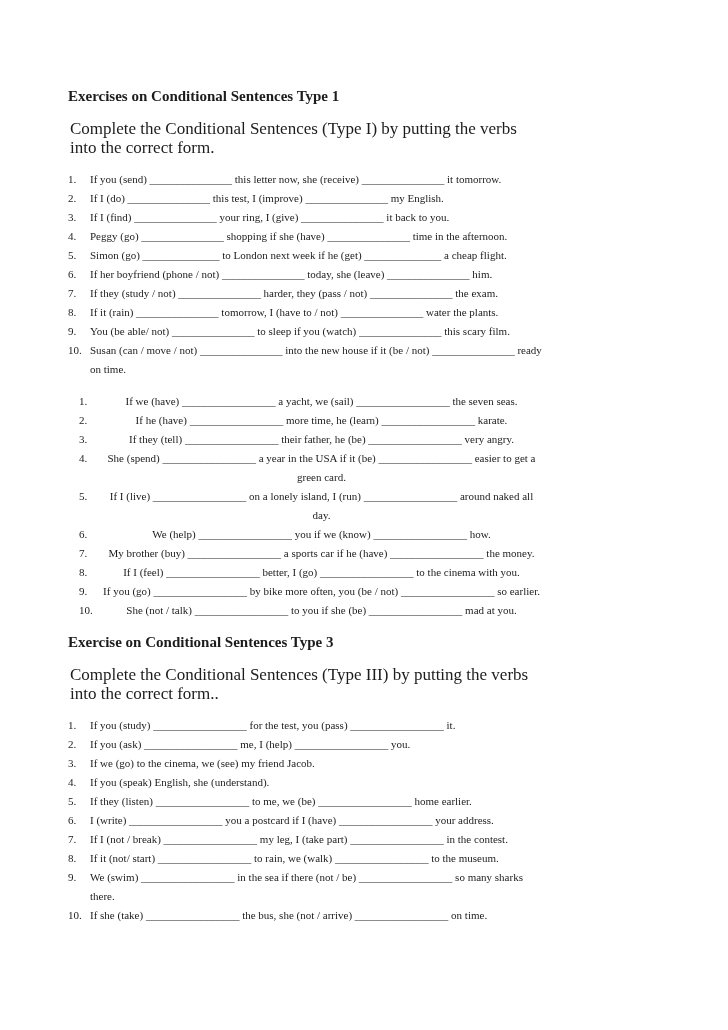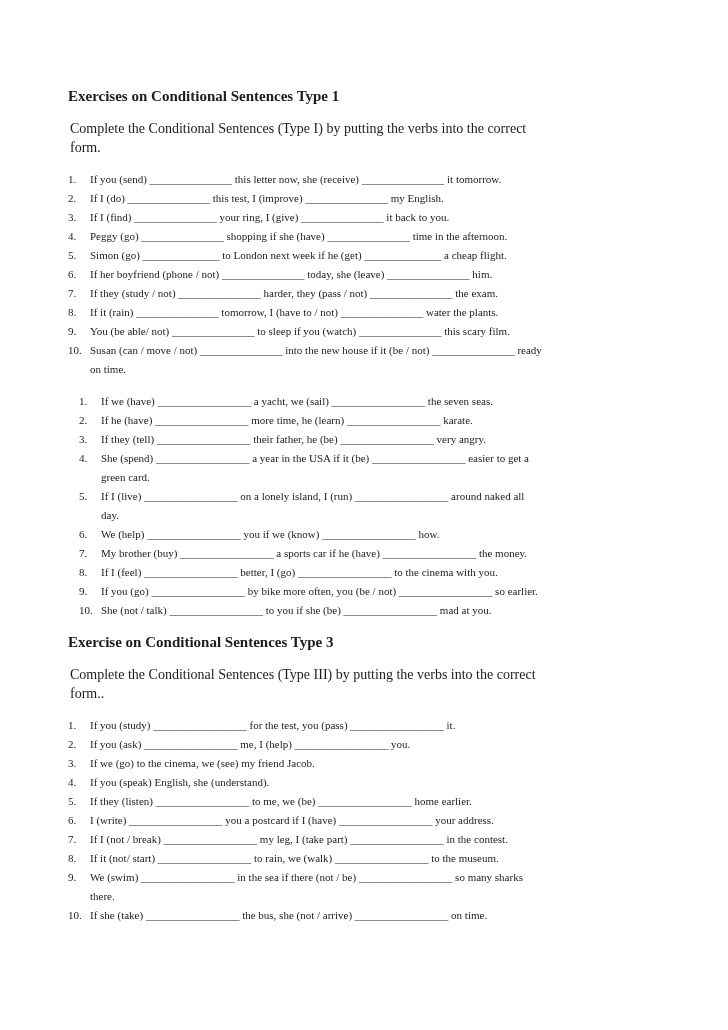--- a/index.html
+++ b/index.html
@@ -24,37 +24,38 @@
   .exercise {
     margin: 0 0 13px 0;
   }
   .exercise-title {
     font-size: 15px;
     font-weight: bold;
     line-height: 19px;
     margin: 0 0 13px 0;
   }
   .exercise-intro {
-    font-size: 14px;
+    font-size: 17px;
     line-height: 19px;
     margin: 0 0 13px 0;
     padding-left: 2px;
   }
   .exercise-intro .bold {
     font-weight: bold;
   }
   ol.sentence-list {
     list-style: none;
     margin: 0;
     padding: 0;
     counter-reset: sentence;
     font-size: 11px;
   }
   ol.sentence-list.indented {
     margin-left: 11px;
+    text-align: center;
   }
   ol.sentence-list li {
     counter-increment: sentence;
     position: relative;
     padding-left: 22px;
     line-height: 19px;
   }
   ol.sentence-list li::before {
     content: counter(sentence) ".";
     position: absolute;

